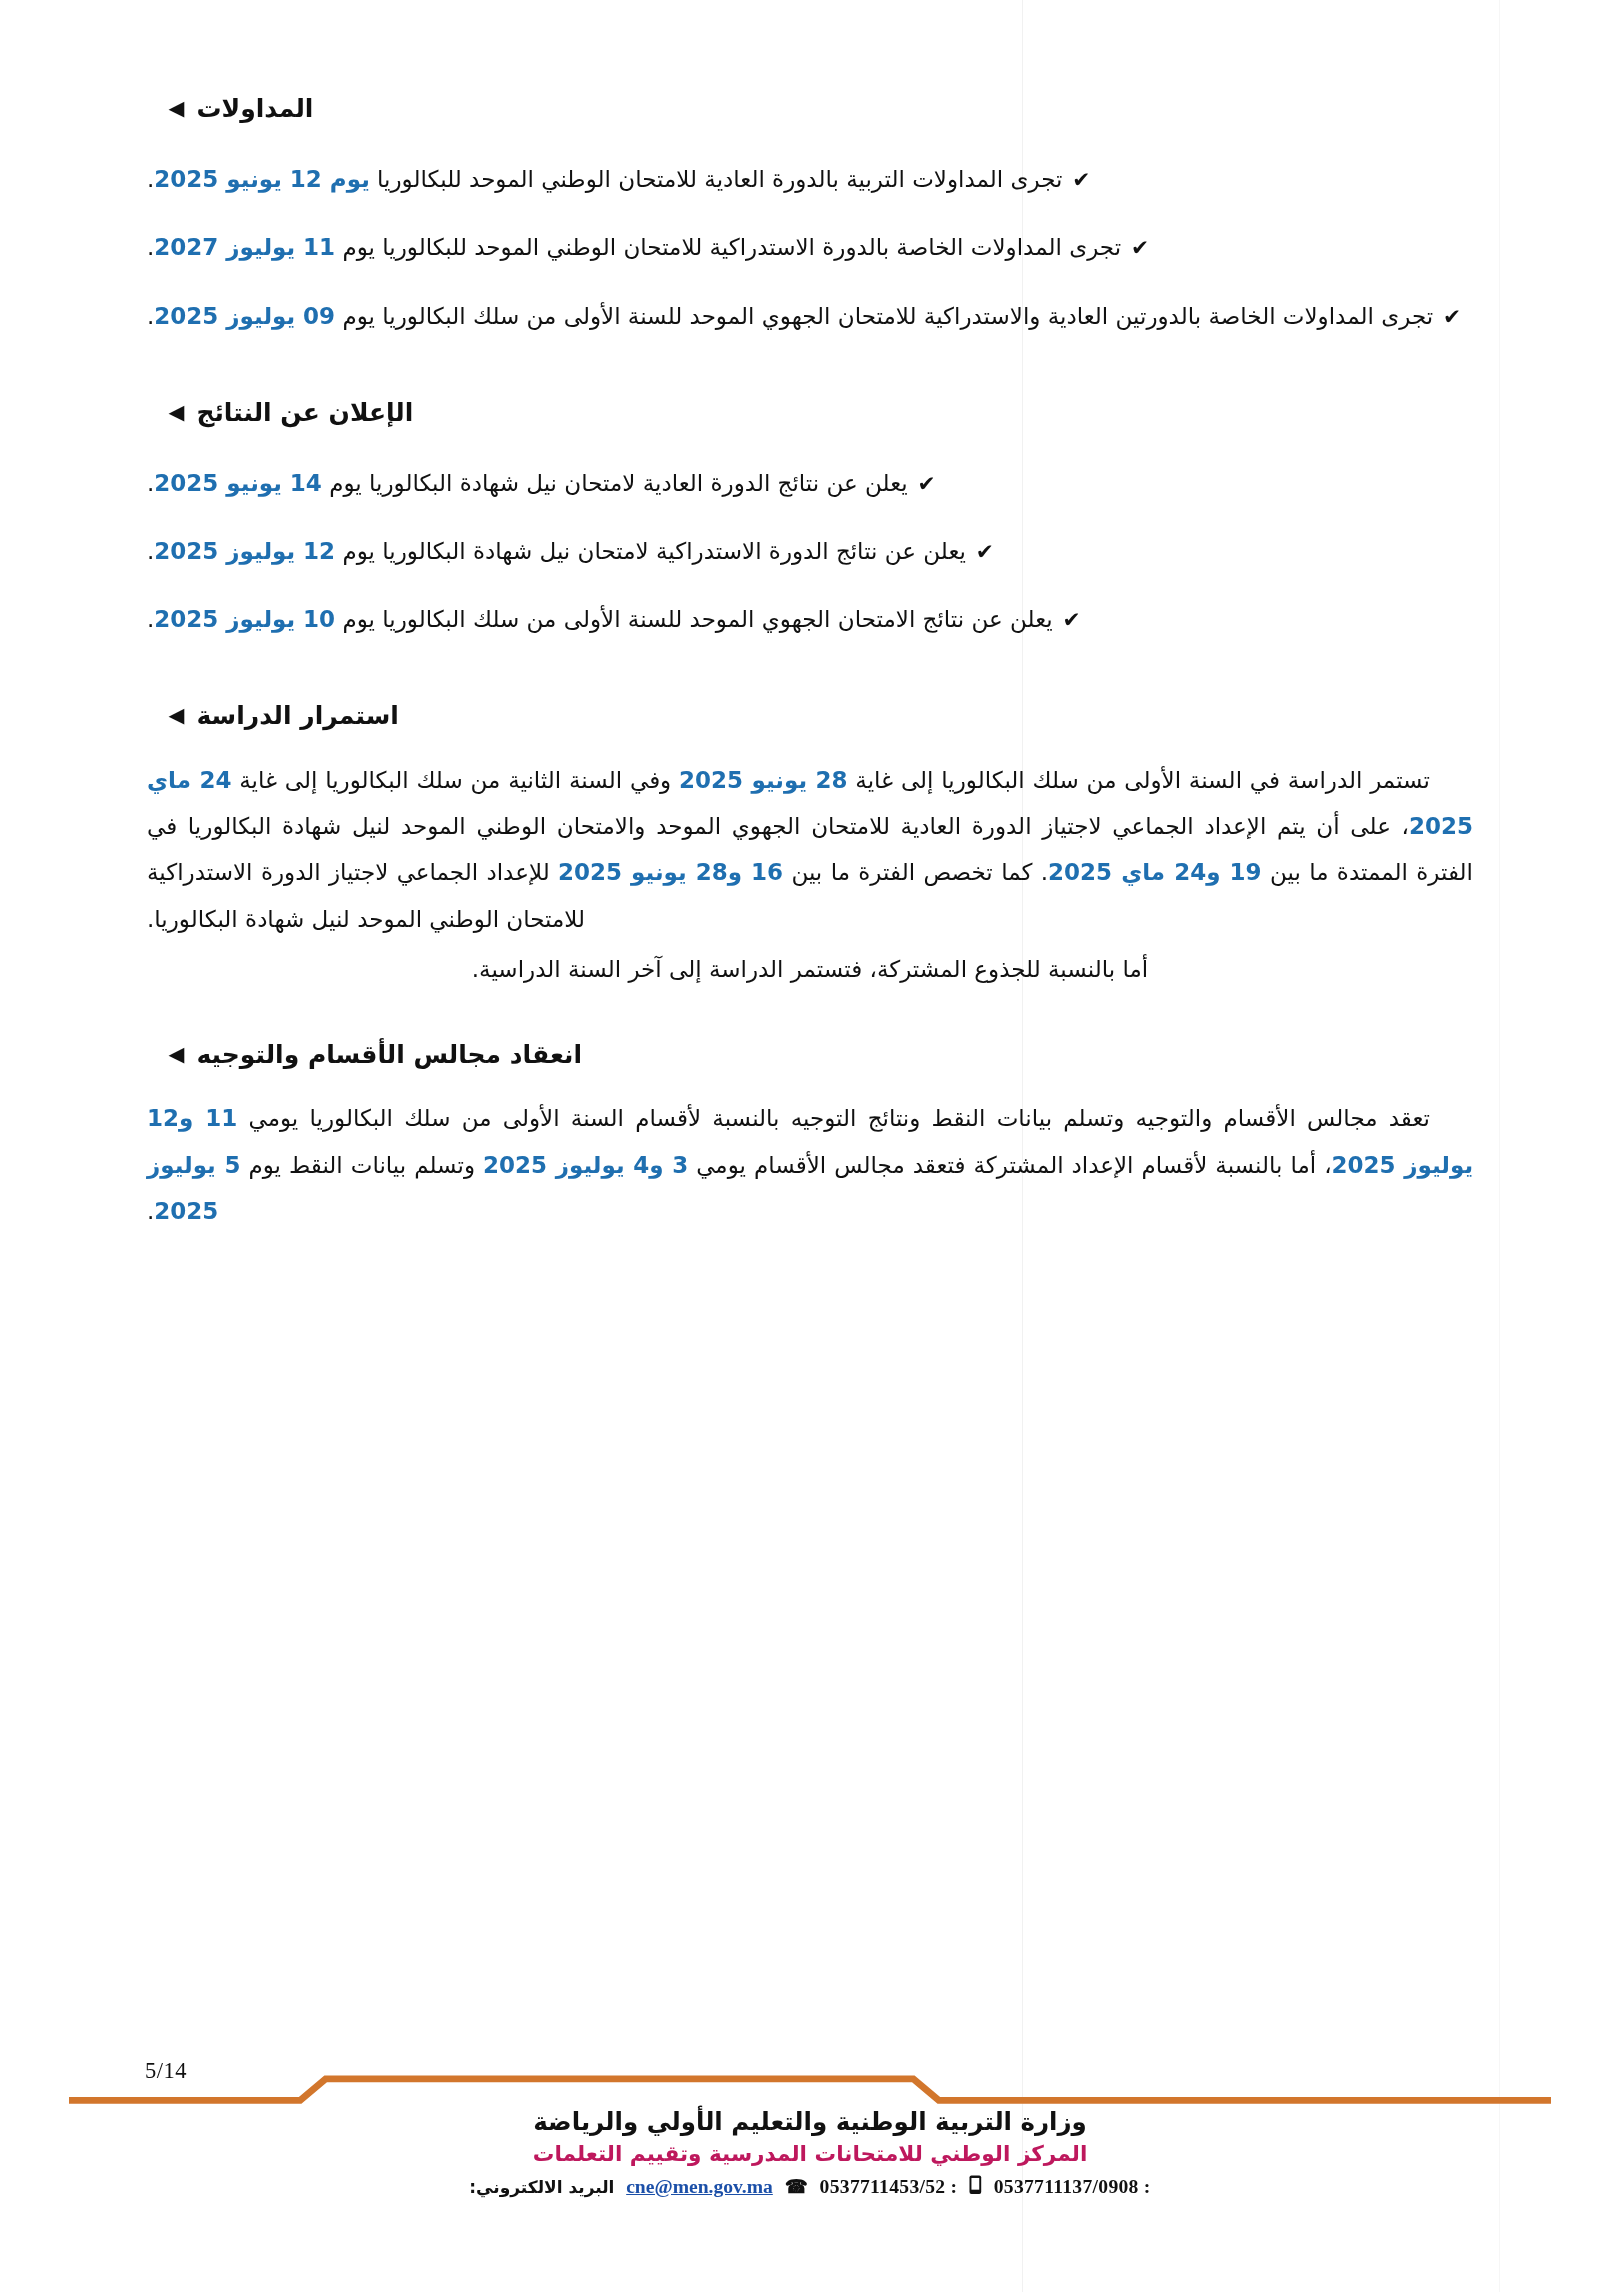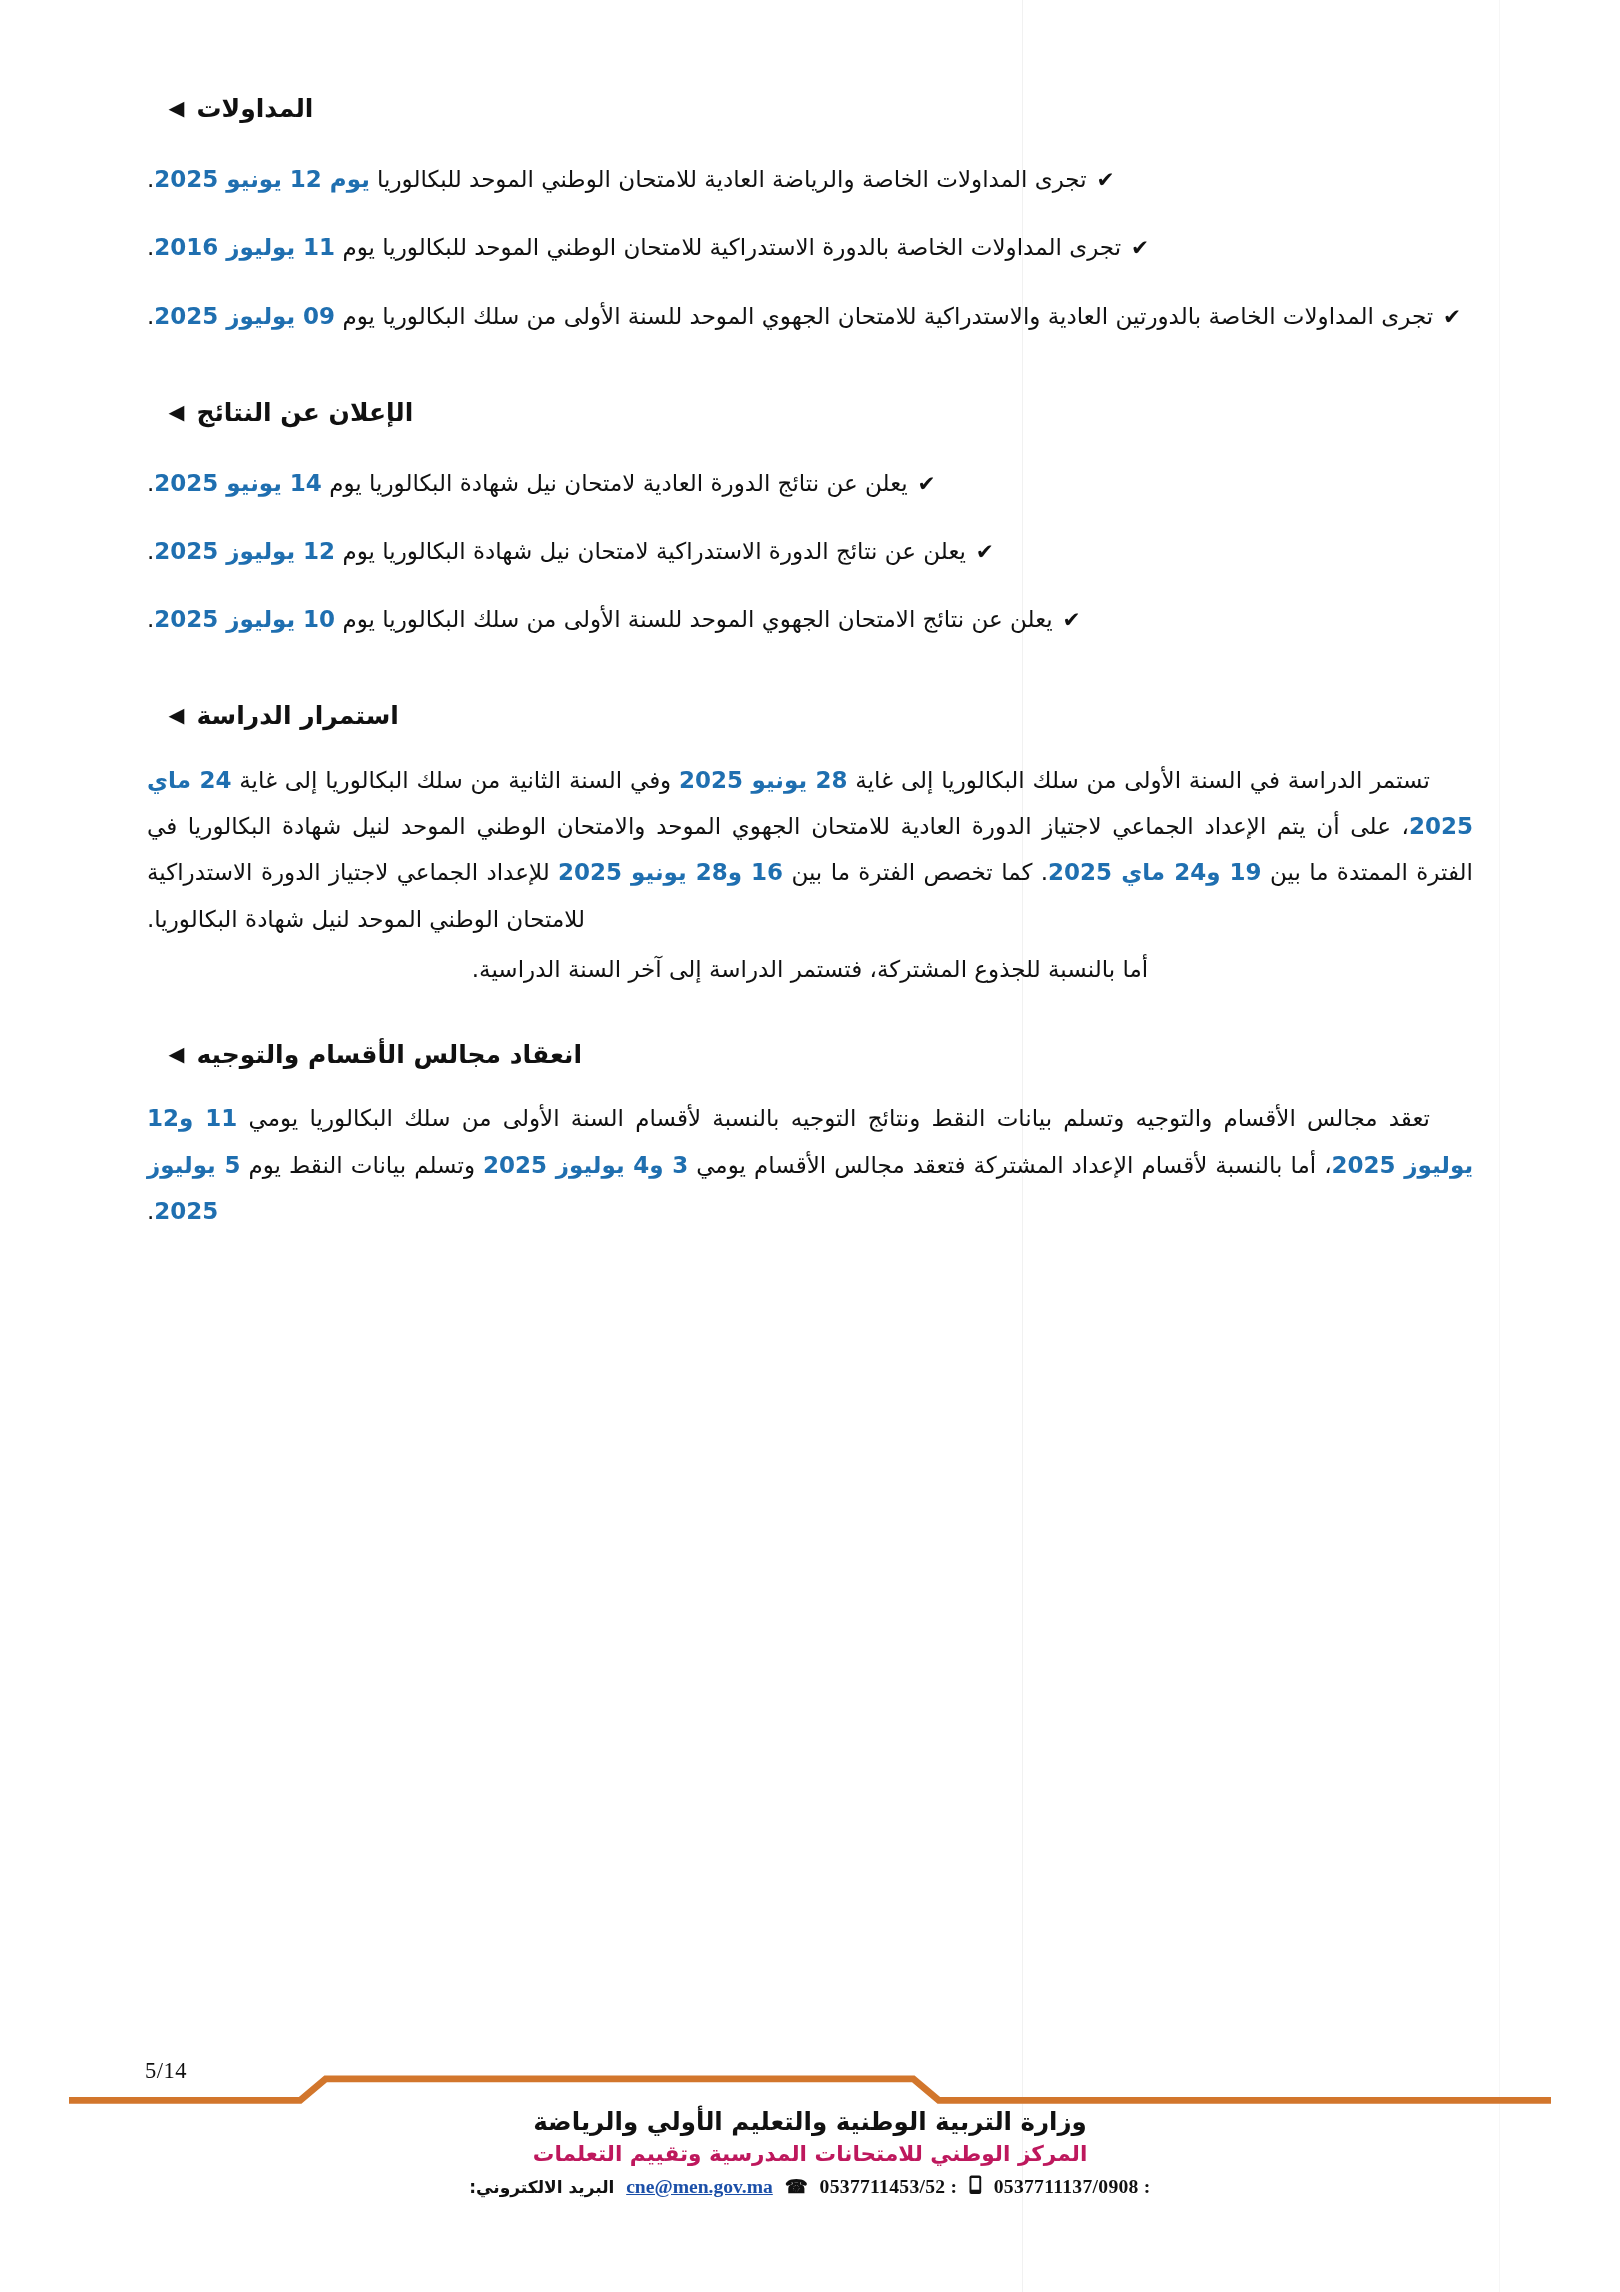--- a/index.html
+++ b/index.html
@@ -203,24 +203,24 @@
   <div class="content">
 
     <div class="section-head">
       <span class="head-text">المداولات</span><span class="bullet-tri">◀</span>
     </div>
 
     <div class="sp-34"></div>
 
     <ul class="check-list">
       <li class="check-item">
-        <span class="tick">✔</span><span>تجرى المداولات الخاصة والرياضة العادية للامتحان الوطني الموحد للبكالوريا </span><span class="blue">يوم 12 يونيو 2025</span><span>.</span>
+        <span class="tick">✔</span><span>تجرى المداولات التربية بالدورة العادية للامتحان الوطني الموحد للبكالوريا </span><span class="blue">يوم 12 يونيو 2025</span><span>.</span>
       </li>
       <li class="check-item" style="margin-top:23.5px;">
-        <span class="tick">✔</span><span>تجرى المداولات الخاصة بالدورة الاستدراكية للامتحان الوطني الموحد للبكالوريا يوم </span><span class="blue">11 يوليوز 2016</span><span>.</span>
+        <span class="tick">✔</span><span>تجرى المداولات الخاصة بالدورة الاستدراكية للامتحان الوطني الموحد للبكالوريا يوم </span><span class="blue">11 يوليوز 2027</span><span>.</span>
       </li>
       <li class="check-item" style="margin-top:23.5px; padding-right:9.8px;">
         <span class="tick">✔</span><span>تجرى المداولات الخاصة بالدورتين العادية والاستدراكية للامتحان الجهوي الموحد للسنة الأولى من سلك البكالوريا يوم </span><span class="blue">09 يوليوز 2025</span><span>.</span>
       </li>
     </ul>
 
     <div class="sp-60"></div>
 
     <div class="section-head">
       <span class="head-text">الإعلان عن النتائج</span><span class="bullet-tri">◀</span>

